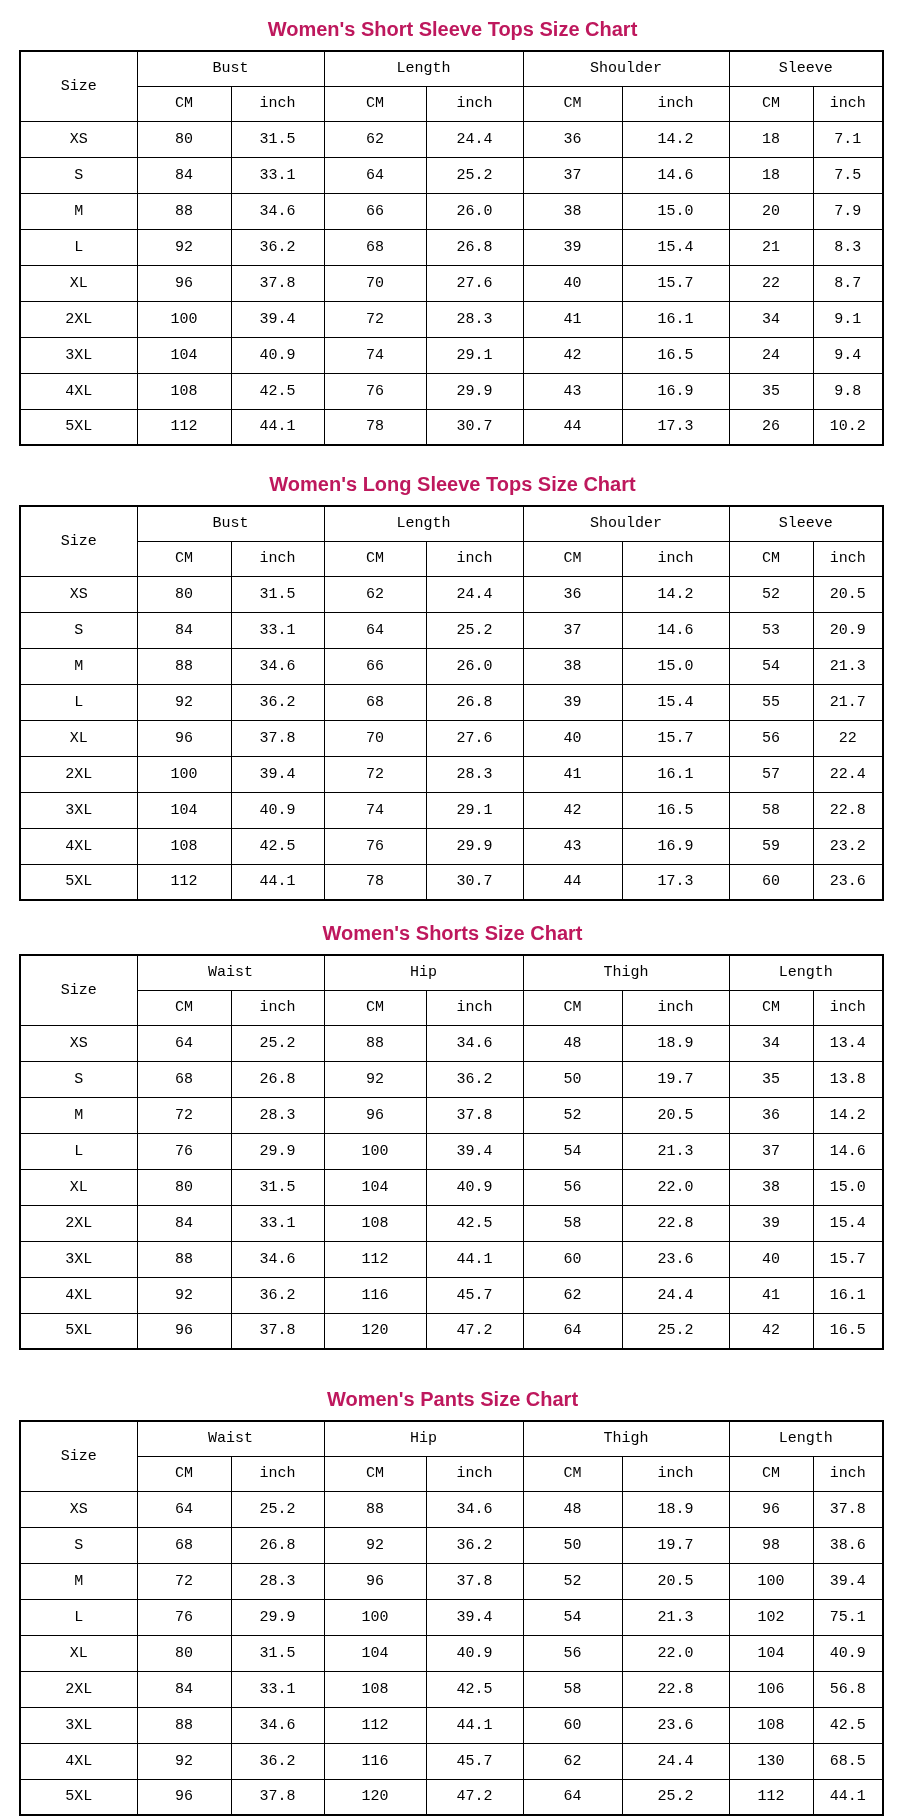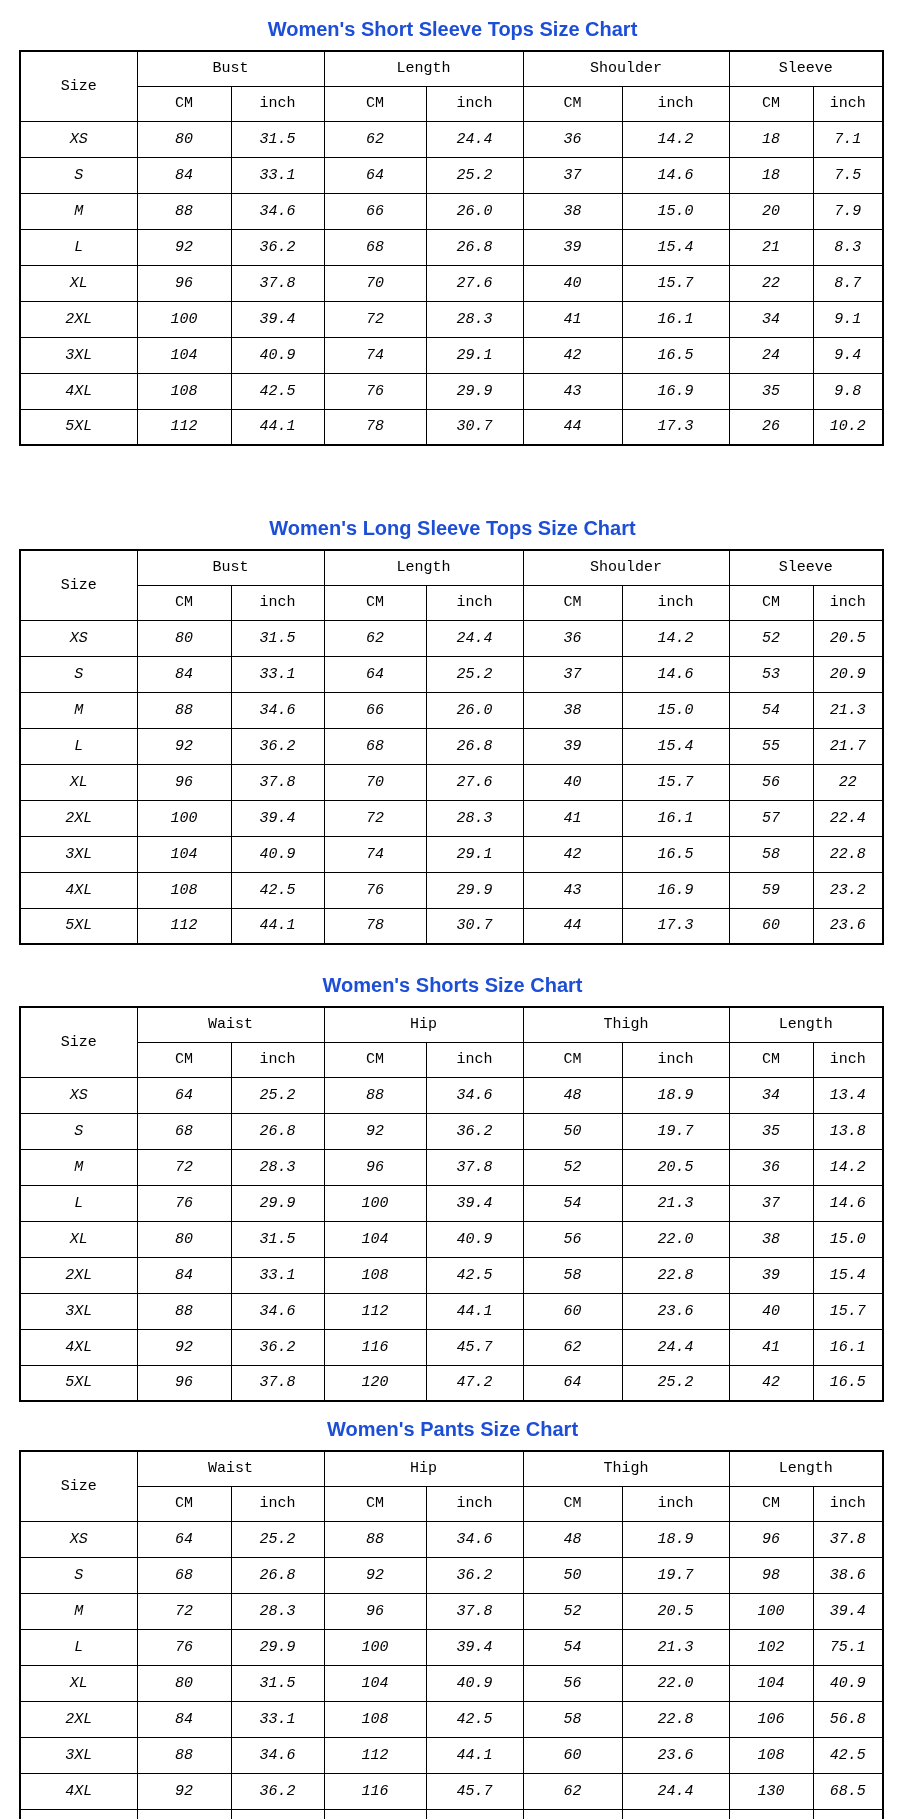--- a/index.html
+++ b/index.html
@@ -6,32 +6,32 @@
   body {
     width: 905px;
     min-height: 1797px;
     padding-bottom: 22px;
     background: #ffffff;
     color: #000000;
     font-family: "Liberation Mono", monospace;
   }
   .chart-section { background: #ffffff; }
   .chart-section.s1 { padding-top: 17px; }
-  .chart-section.s2 { padding-top: 26px; margin-top: 44px; }
-  .chart-section.s3 { padding-top: 28px; }
-  .chart-section.s4 { padding-top: 15px; }
+  .chart-section.s2 { padding-top: 26px; }
+  .chart-section.s3 { padding-top: 20px; }
+  .chart-section.s4 { padding-top: 37px; }
   .chart-title {
     margin: 0;
     height: 24px;
     line-height: 24px;
     text-align: center;
     font-family: "Liberation Sans", sans-serif;
     font-weight: bold;
     font-size: 20px;
-    color: #1d4ed8;
+    color: #be185d;
   }
   table.size-chart {
     border-collapse: collapse;
     table-layout: fixed;
     width: 863px;
     margin: 9px 0 0 19px;
     border: 2px solid #000000;
     background: #ffffff;
   }
   table.size-chart th,
@@ -41,21 +41,21 @@
     text-align: center;
     vertical-align: middle;
     font-weight: normal;
     font-size: 15px;
     font-family: "Liberation Mono", monospace;
     color: #000000;
     overflow: hidden;
     white-space: nowrap;
   }
   table.size-chart thead tr { height: 35px; }
-  table.size-chart tbody tr { height: 36px; font-style: italic; }
+  table.size-chart tbody tr { height: 36px; }
 </style>
 </head>
 <body>
 
 <section class="chart-section s1">
   <h2 class="chart-title">Women's Short Sleeve Tops Size Chart</h2>
   <table class="size-chart">
     <colgroup>
       <col style="width:117px">
         <col style="width:94px">

